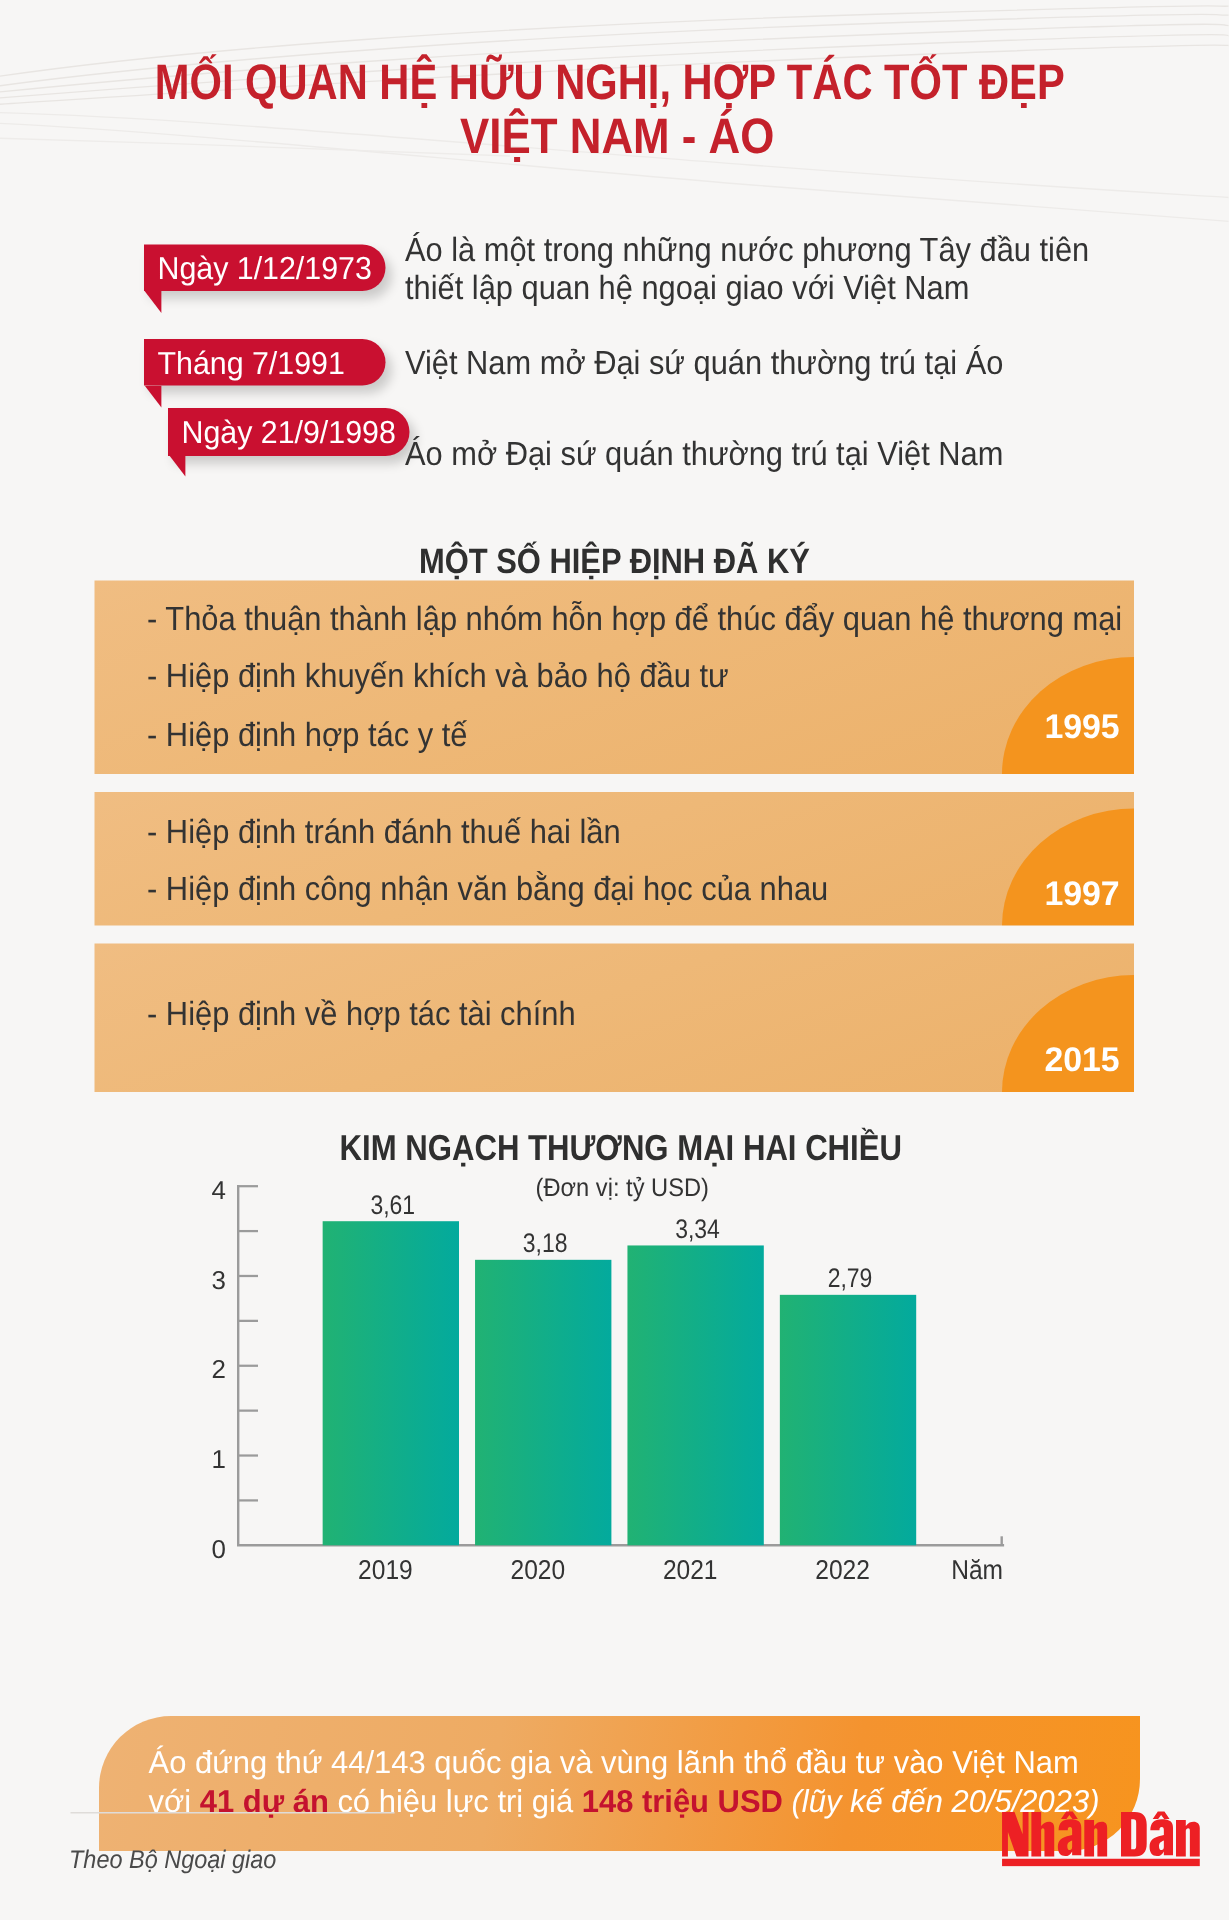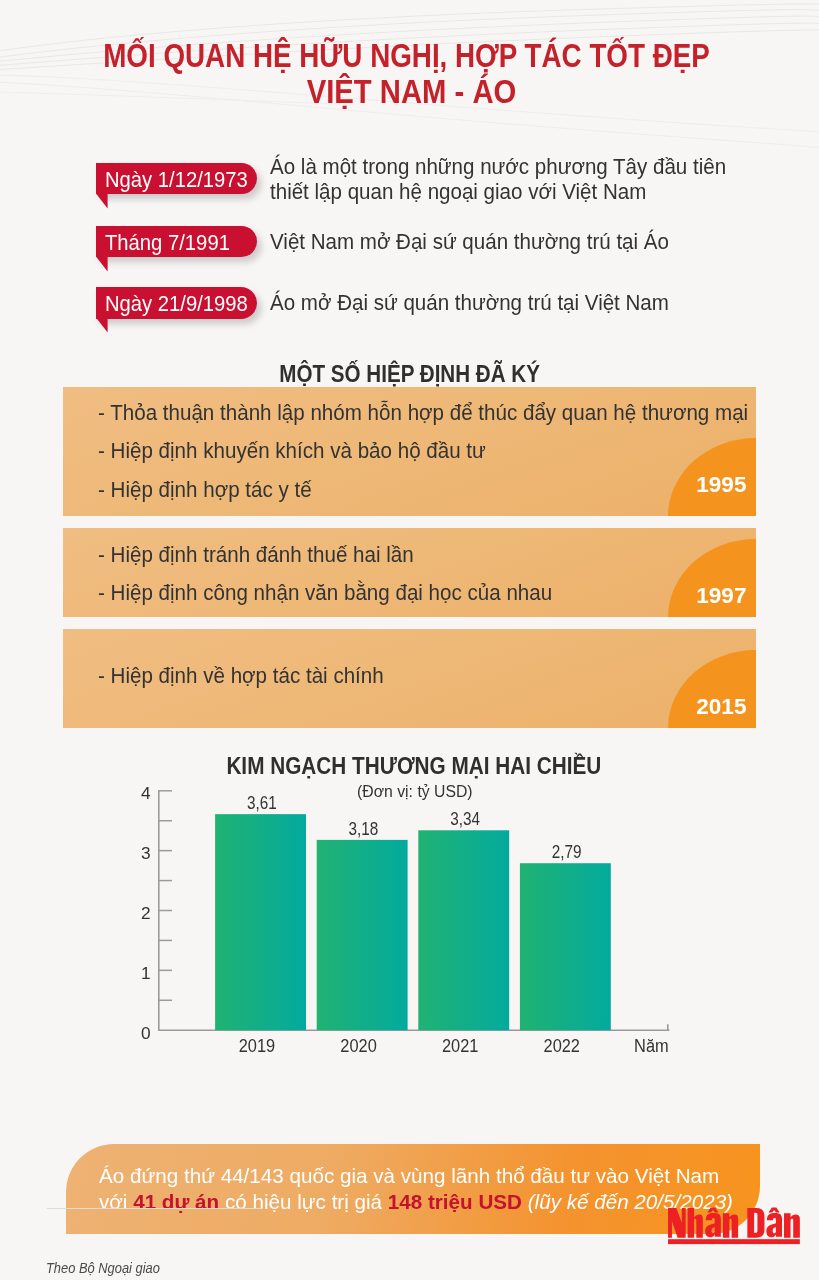--- a/index.html
+++ b/index.html
@@ -52,21 +52,21 @@
   #csub span{display:inline-block;transform:scaleX(0.934);}
 
   
   #fbox{position:absolute;left:66px;width:694px;z-index:3;
      background:linear-gradient(100deg,#eeb273 0%,#eeab63 38%,#f4932f 72%,#f7941e 100%);
      border-radius:48px 0 48px 0;}
   #fbox .ln{position:absolute;left:33px;font-size:21.1px;color:#ffffff;
      white-space:nowrap;line-height:1;transform:scaleX(0.978);transform-origin:0 50%;}
   .rb{color:#c4122f;font-weight:bold;}
   .it2{font-style:italic;}
-  #src{position:absolute;left:45.5px;font-size:14px;color:#4a4a4a;font-style:italic;z-index:3;line-height:1;margin-top:30px;}
+  #src{position:absolute;left:45.5px;font-size:17px;color:#4a4a4a;font-style:italic;z-index:3;line-height:1;}
   #src span{display:inline-block;transform:scaleX(0.92);transform-origin:0 50%;}
   #rule{position:absolute;left:47px;height:1.2px;background:#dfdcd9;z-index:3;}
   #logo{position:absolute;z-index:3;overflow:visible;}
   #logo svg{overflow:visible;display:block;}
 </style>
 </head>
 <body>
 
 <div id="bgwrap">
 <svg width="819" height="1280" viewBox="0 0 819 1280" xmlns="http://www.w3.org/2000/svg">
@@ -109,21 +109,21 @@
   <div class="body"></div>
   <svg class="tail" viewBox="0 0 12 15">
       <path d="M0.4 0 L11.6 14.6 L11.6 0 Z" fill="#c91030"></path>
     </svg>
   <div class="lbl"><span>Tháng 7/1991</span></div>
 </div>
 <div class="tl-text" style="top:228.8px;">
   <div>Việt Nam mở Đại sứ quán thường trú tại Áo</div>
 </div>
 
-<div class="bubble" style="top:287px;">
+<div class="bubble" style="top:272px;margin-left:16px;">
   <div class="body"></div>
   <svg class="tail" viewBox="0 0 12 15">
       <path d="M0.4 0 L11.6 14.6 L11.6 0 Z" fill="#c91030"></path>
     </svg>
   <div class="lbl"><span>Ngày 21/9/1998</span></div>
 </div>
 <div class="tl-text" style="top:289.6px;">
   <div>Áo mở Đại sứ quán thường trú tại Việt Nam</div>
 </div>
 

